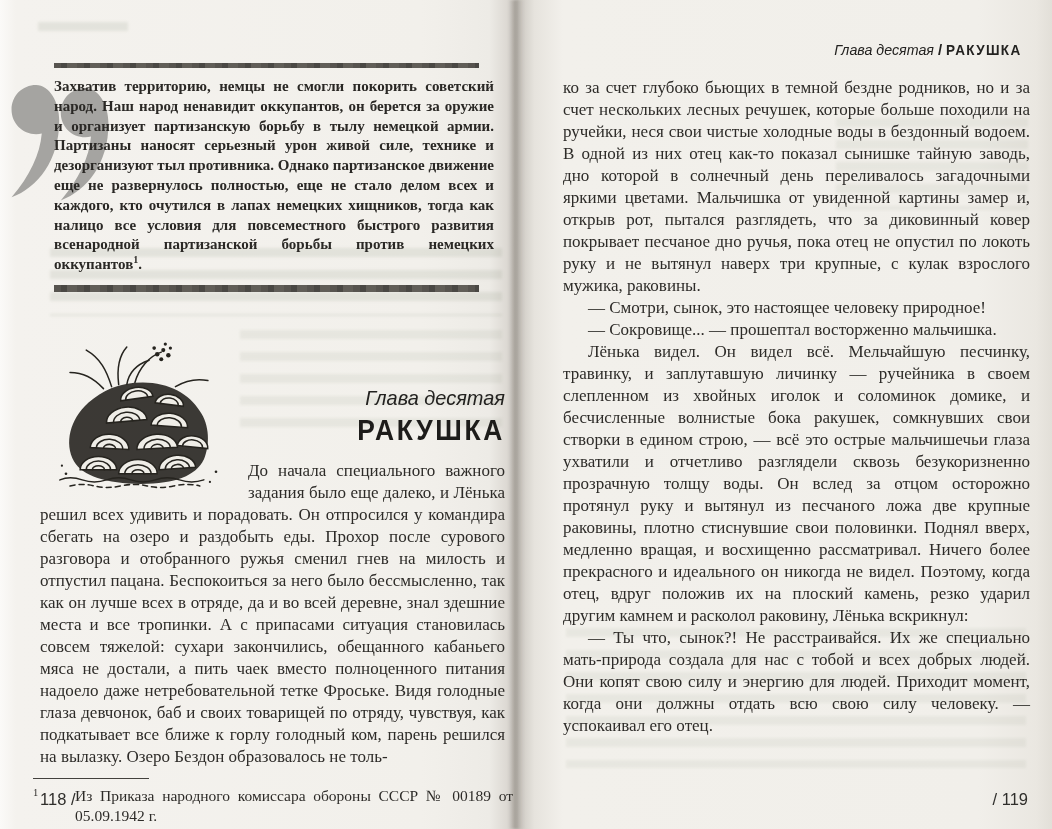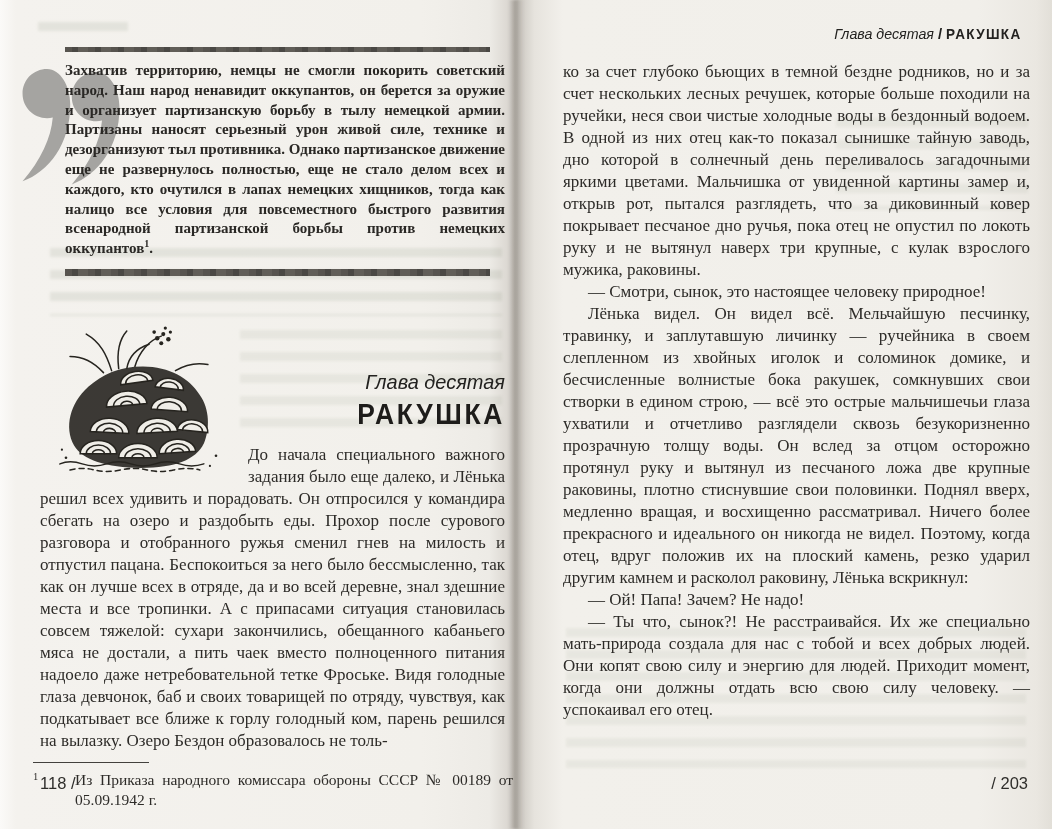--- a/index.html
+++ b/index.html
@@ -12,27 +12,27 @@
     font-family:"Liberation Serif", serif;color:#2d2b28;
   }
   .ghost{position:absolute;z-index:1;
     background:repeating-linear-gradient(180deg,
       rgba(112,124,98,0.30) 0 9px, rgba(112,124,98,0) 9px 22px);
     filter:blur(1.6px);opacity:.42;pointer-events:none;}
   .gutter-line{position:absolute;left:508px;top:0;width:16px;height:829px;z-index:3;
     background:linear-gradient(to right, rgba(70,64,56,0) 0%, rgba(70,64,56,.30) 45%,
       rgba(70,64,56,.12) 70%, rgba(70,64,56,0) 100%);
     filter:blur(1px);pointer-events:none;}
-  .page{position:absolute;top:0;height:666px;z-index:2;}
+  .page{position:absolute;top:16px;height:666px;z-index:2;}
   .page-left{left:0;width:516px;padding:0;}
   .page-right{left:516px;width:536px;}
 
   
   .lp-inner{position:relative;margin:47px 11px 0 40px;}
-  .quote-wrap{position:relative;margin-left:25px;}
+  .quote-wrap{position:relative;margin-left:14px;}
   .bar{height:5px;background:repeating-linear-gradient(90deg,
       #57544f 0 7px,#4a4844 7px 13px,#615e58 13px 23px);
       width:425px;}
   .bar.bottom{height:7px;}
   .quote-ornament{position:absolute;left:-44px;top:6px;z-index:1;}
   .quote-text{position:relative;z-index:2;margin:9px 0 10px 0;width:440px;
     font-size:15px;line-height:19.8px;font-weight:bold;text-align:justify;color:#2a2825;}
   .q-ref{font-size:10px;line-height:0;}
   .lp-main{margin-top:54px;position:relative;z-index:2;}
   .illo{float:left;width:204px;height:148px;margin:-4px 4px 0 0;}
@@ -198,22 +198,22 @@
   </div>
 
   <div class="page page-right">
     <div class="rp-inner">
       <div class="running-head">
         <span class="rh-chapter">Глава десятая</span><span class="rh-sep">/</span><span class="rh-title">РАКУШКА</span>
       </div>
       <div class="rp-body">
         <p>ко за счет глубоко бьющих в темной бездне родников, но и за счет нескольких лесных речушек, которые больше походили на ручейки, неся свои чистые холодные воды в бездонный водоем. В одной из них отец как-то показал сынишке тайную заводь, дно которой в солнечный день переливалось загадочными яркими цветами. Мальчишка от увиденной картины замер и, открыв рот, пытался разглядеть, что за диковинный ковер покрывает песчаное дно ручья, пока отец не опустил по локоть руку и не вытянул наверх три крупные, с кулак взрослого мужика, раковины.</p>
         <p class="indent">— Смотри, сынок, это настоящее человеку природное!</p>
+        <p class="indent">— Сокровище... — прошептал восторженно мальчишка.</p>
         <p class="indent">Лёнька видел. Он видел всё. Мельчайшую песчинку, травинку, и заплутавшую личинку — ручейника в своем слепленном из хвойных иголок и соломинок домике, и бесчисленные волнистые бока ракушек, сомкнувших свои створки в едином строю, — всё это острые мальчишечьи глаза ухватили и отчетливо разглядели сквозь безукоризненно прозрачную толщу воды. Он вслед за отцом осторожно протянул руку и вытянул из песчаного ложа две крупные раковины, плотно стиснувшие свои половинки. Поднял вверх, медленно вращая, и восхищенно рассматривал. Ничего более прекрасного и идеального он никогда не видел. Поэтому, когда отец, вдруг положив их на плоский камень, резко ударил другим камнем и расколол раковину, Лёнька вскрикнул:</p>
-        <p class="indent">— Ой! Папа! Зачем? Не надо!</p>
         <p class="indent">— Ты что, сынок?! Не расстраивайся. Их же специально мать-природа создала для нас с тобой и всех добрых людей. Они копят свою силу и энергию для людей. Приходит момент, когда они должны отдать всю свою силу человеку. — успокаивал его отец.</p>
       </div>
     </div>
-    <div class="pageno pageno-right">/ 203</div>
+    <div class="pageno pageno-right">/ 119</div>
   </div>
 
   <div class="gutter-line"></div>
 </div>
 
 </body></html>

